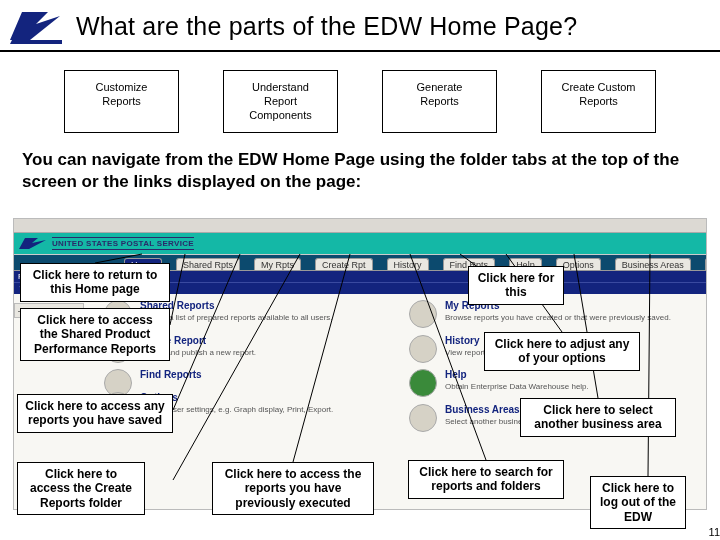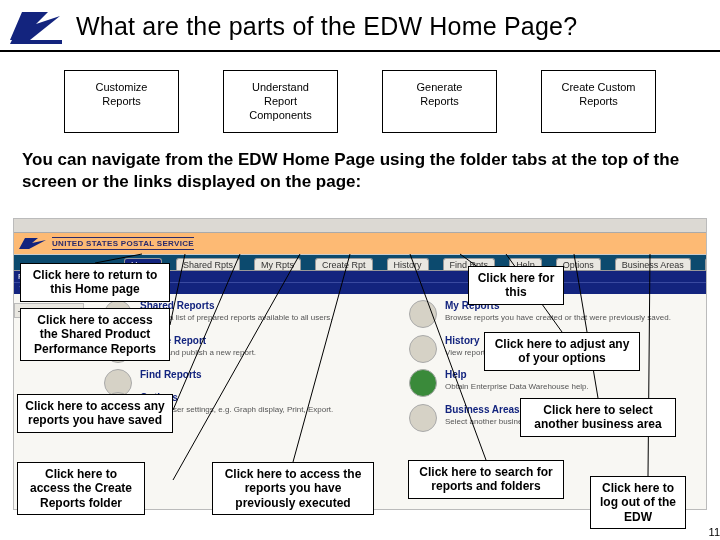--- a/index.html
+++ b/index.html
@@ -62,21 +62,21 @@
     font-size: 10px;
   }
   .shot-bar {
     background: #dcd9d3;
     height: 14px;
     border-bottom: 1px solid #aaa;
   }
   .shot-brand {
     display: flex;
     align-items: center;
-    background: #fdba74;
+    background: #14b8a6;
     border-bottom: 1px solid #ccc;
     padding: 2px 4px;
     height: 22px;
   }
   .shot-brand .mini-eagle { width: 30px; height: 16px; margin-right: 4px; }
   .shot-brand .ups {
     font-size: 8px;
     color: #2a2a6a;
     font-weight: bold;
     letter-spacing: 0.3px;

